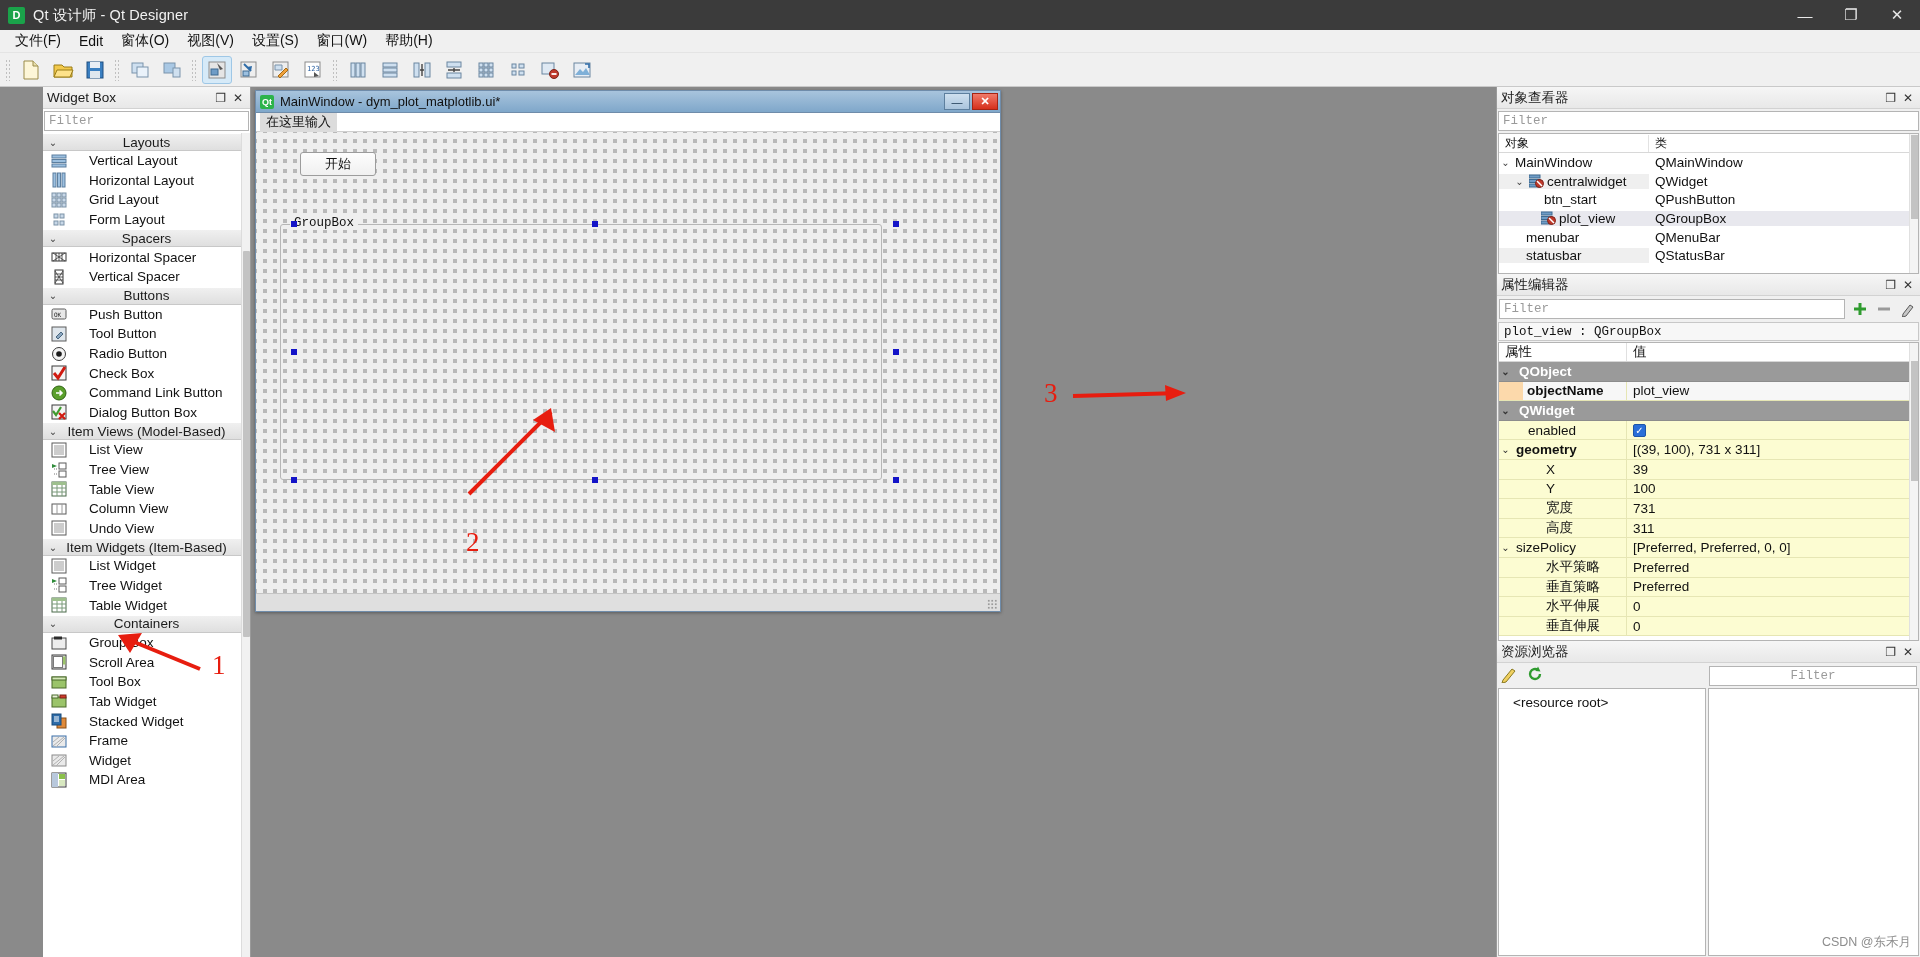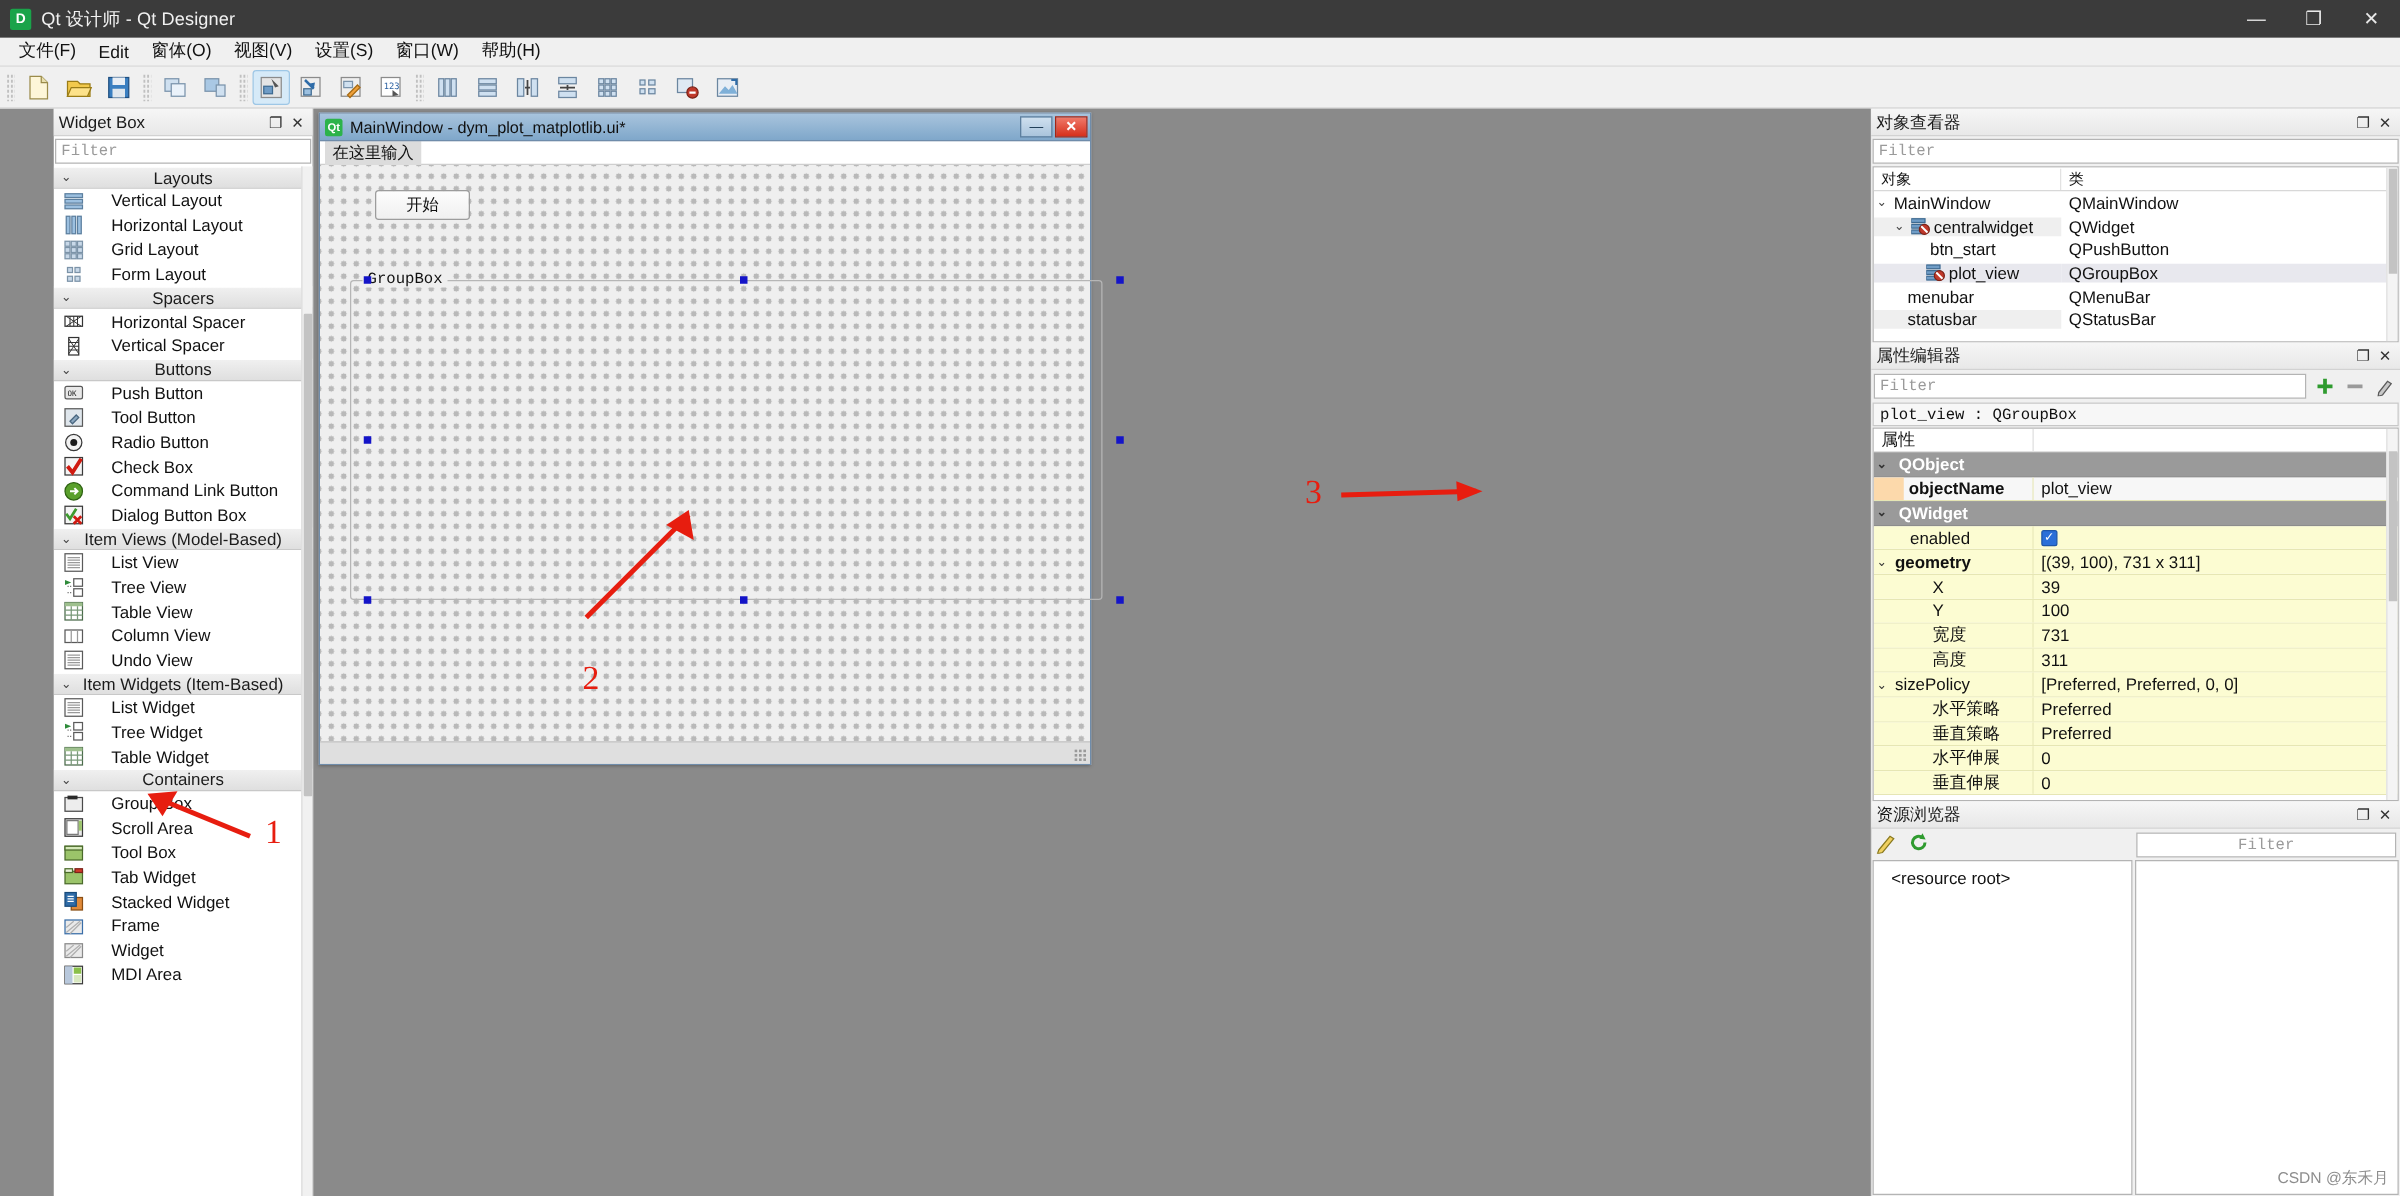--- a/index.html
+++ b/index.html
@@ -98,21 +98,21 @@
   #wb-scroll .thumb{
     position:absolute; top:118px; left:1px; width:7px; height:386px;
     background:#c3c3c3; border-radius:1px;
   }
 
   
   #workspace{ flex:1; background:#8a8a8a; position:relative; overflow:hidden; }
 
   
   #formwin{
-    position:absolute; left:4px; top:3px; width:618px; height:522px;
+    position:absolute; left:4px; top:3px; width:746px; height:522px;
     background:#dfdfdf; border:1px solid #6f8caa;
     box-shadow:0 1px 3px rgba(0,0,0,.35);
   }
   #form-tb{
     height:22px; background:linear-gradient(#a8c4dd,#7fa7ca);
     display:flex;align-items:center; padding-left:4px; position:relative;
     border-bottom:1px solid #6f8caa;
   }
   #form-tb .qico{
     width:14px;height:14px;background:#2cb34a;color:#fff;font-size:9px;font-weight:bold;
@@ -202,21 +202,21 @@
   .pe-toolrow .filterbox{ flex:1; margin:2px 2px 2px 1px; }
   .pe-ibtn{ width:22px;height:20px; display:flex;align-items:center;justify-content:center;}
   .pe-objline{
     height:19px; background:#f7f7f7; border:1px solid #c8c8c8; margin:0 1px;
     display:flex; align-items:center; padding-left:5px;
     font-family:"Liberation Mono", monospace; font-size:12.5px; color:#111;
   }
   #proptable{ background:#fff; border:1px solid #b4b4b4; margin:1px 1px 0 1px;
      flex:1; overflow:hidden; position:relative; }
   .pt-head{ height:19px; display:flex; background:#fff; border-bottom:1px solid #d6d6d6;
-     font-size:13.5px; color:#111;flex-direction:column;}
+     font-size:13.5px; color:#111;}
   .pt-head .h1{ width:128px; padding-left:6px; border-right:1px solid #e0e0e0;}
   .pt-head .h2{ flex:1; padding-left:6px;}
   .pt-row{ height:19.6px; display:flex; font-size:13.5px; color:#111;
      border-bottom:1px solid #e6e6b4;}
   .pt-row .k{ width:128px; display:flex; align-items:center; background:#fcfcd2;
      border-right:1px solid #e6e6b4; }
   .pt-row .v{ flex:1; background:#fcfcd2; display:flex; align-items:center; padding-left:6px;}
   .pt-row.group{ background:#9a9a9a; border-bottom:1px solid #8c8c8c;}
   .pt-row.group .k, .pt-row.group .v{
      background:#9a9a9a; color:#fff; font-weight:bold; border-right:none;}

